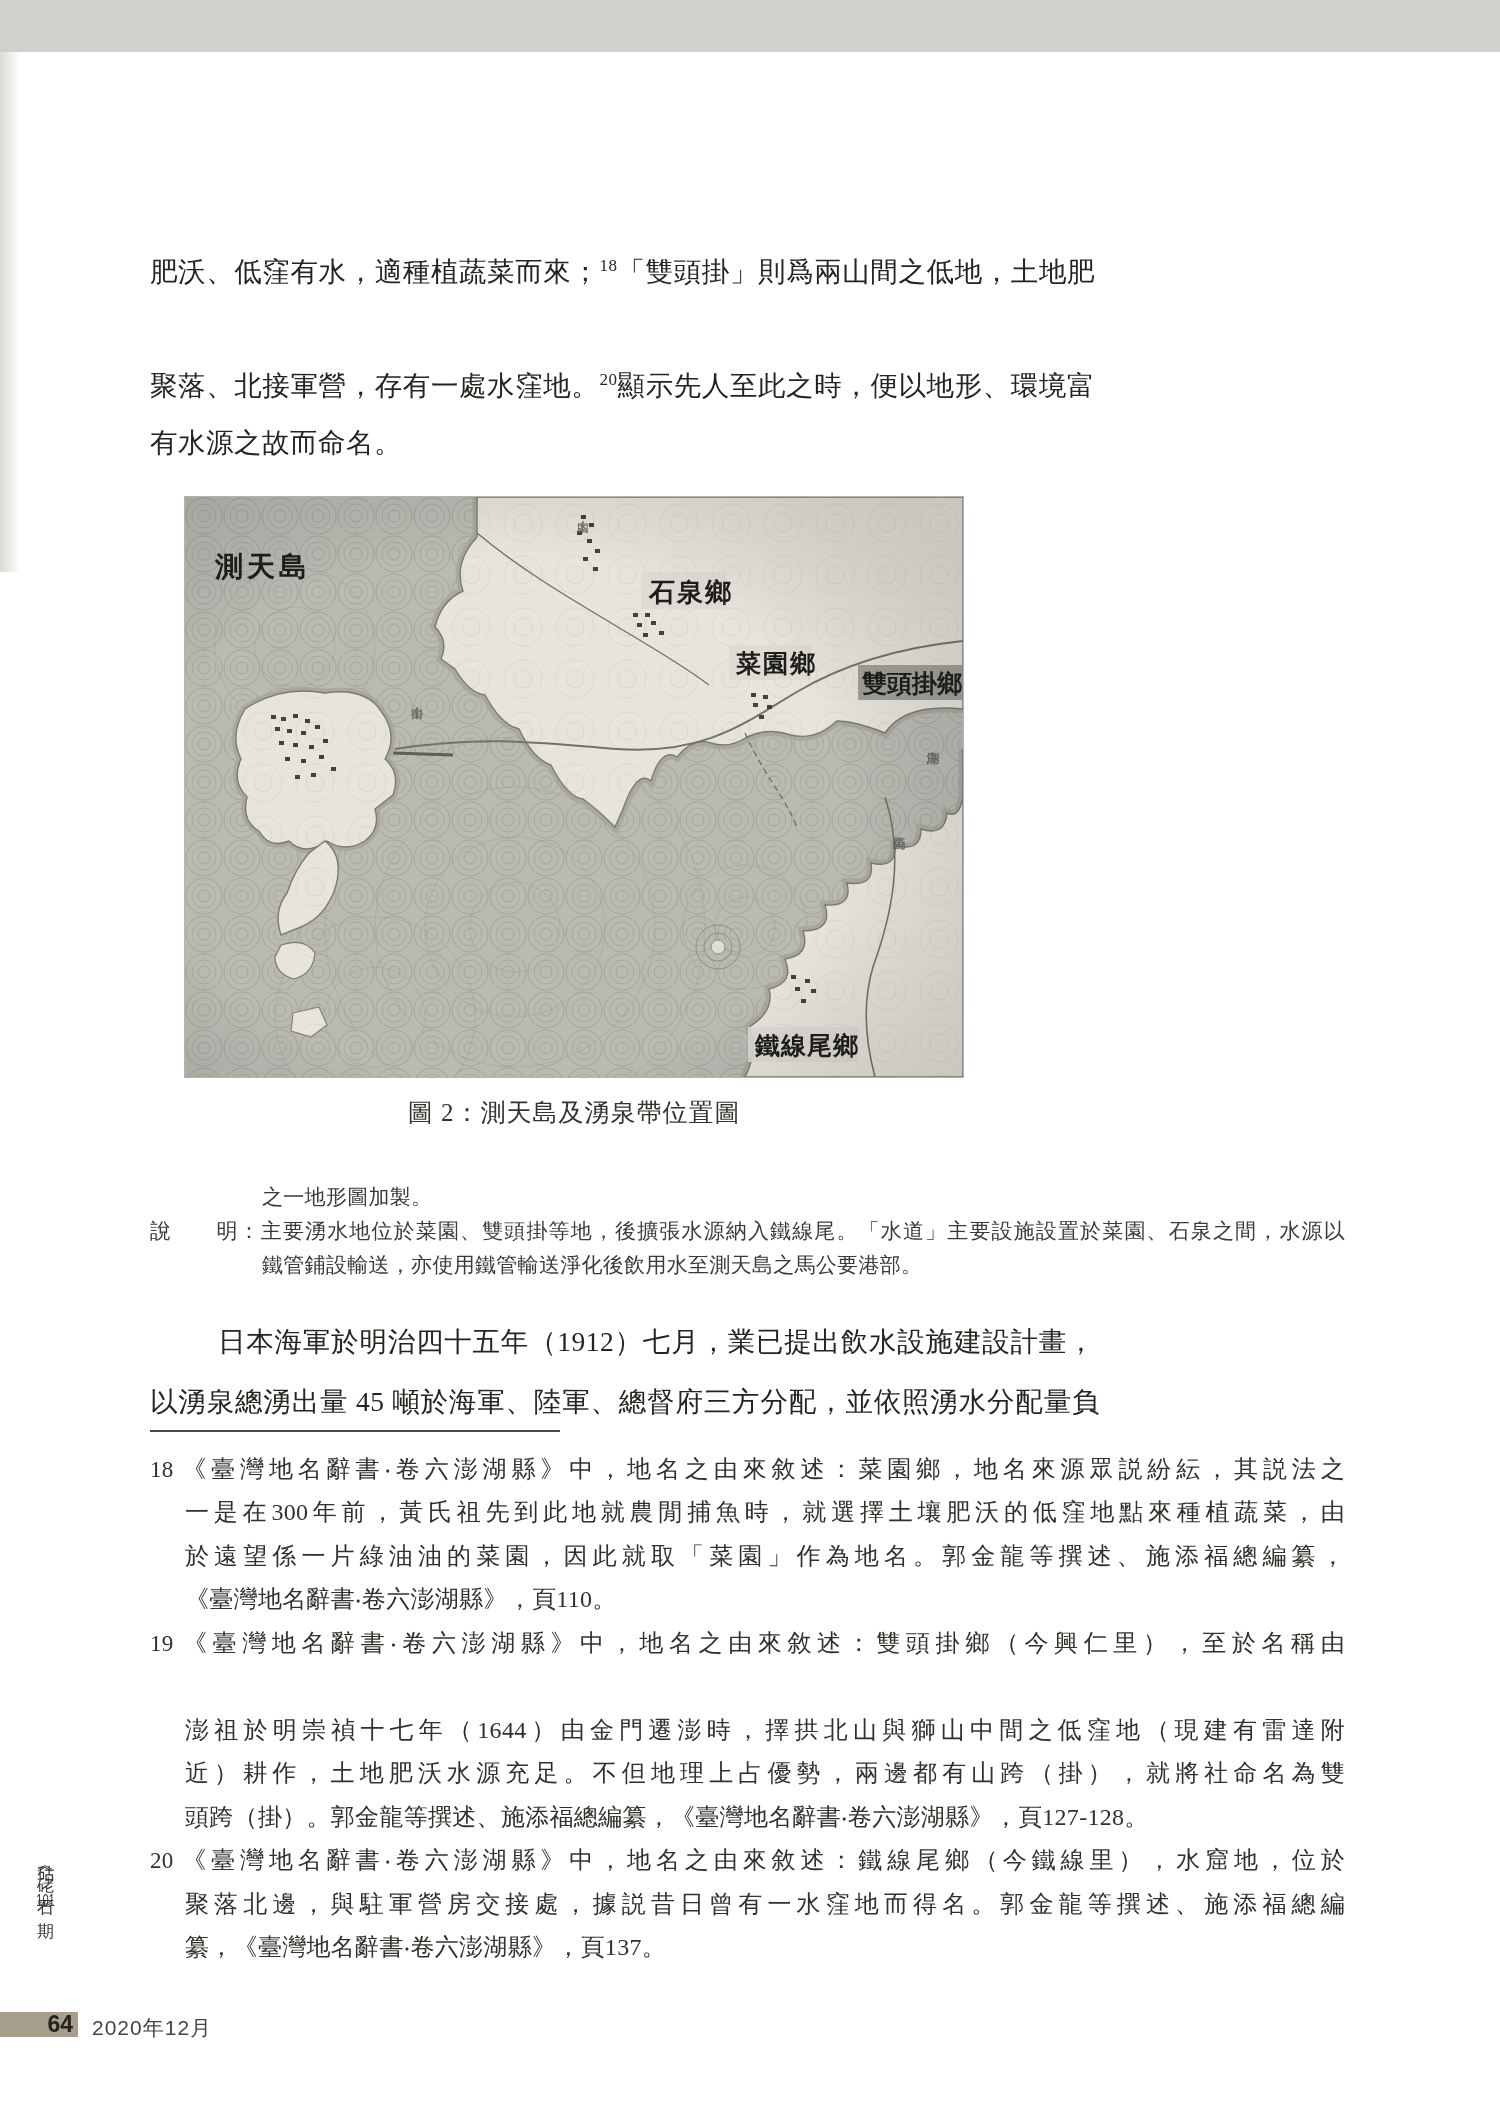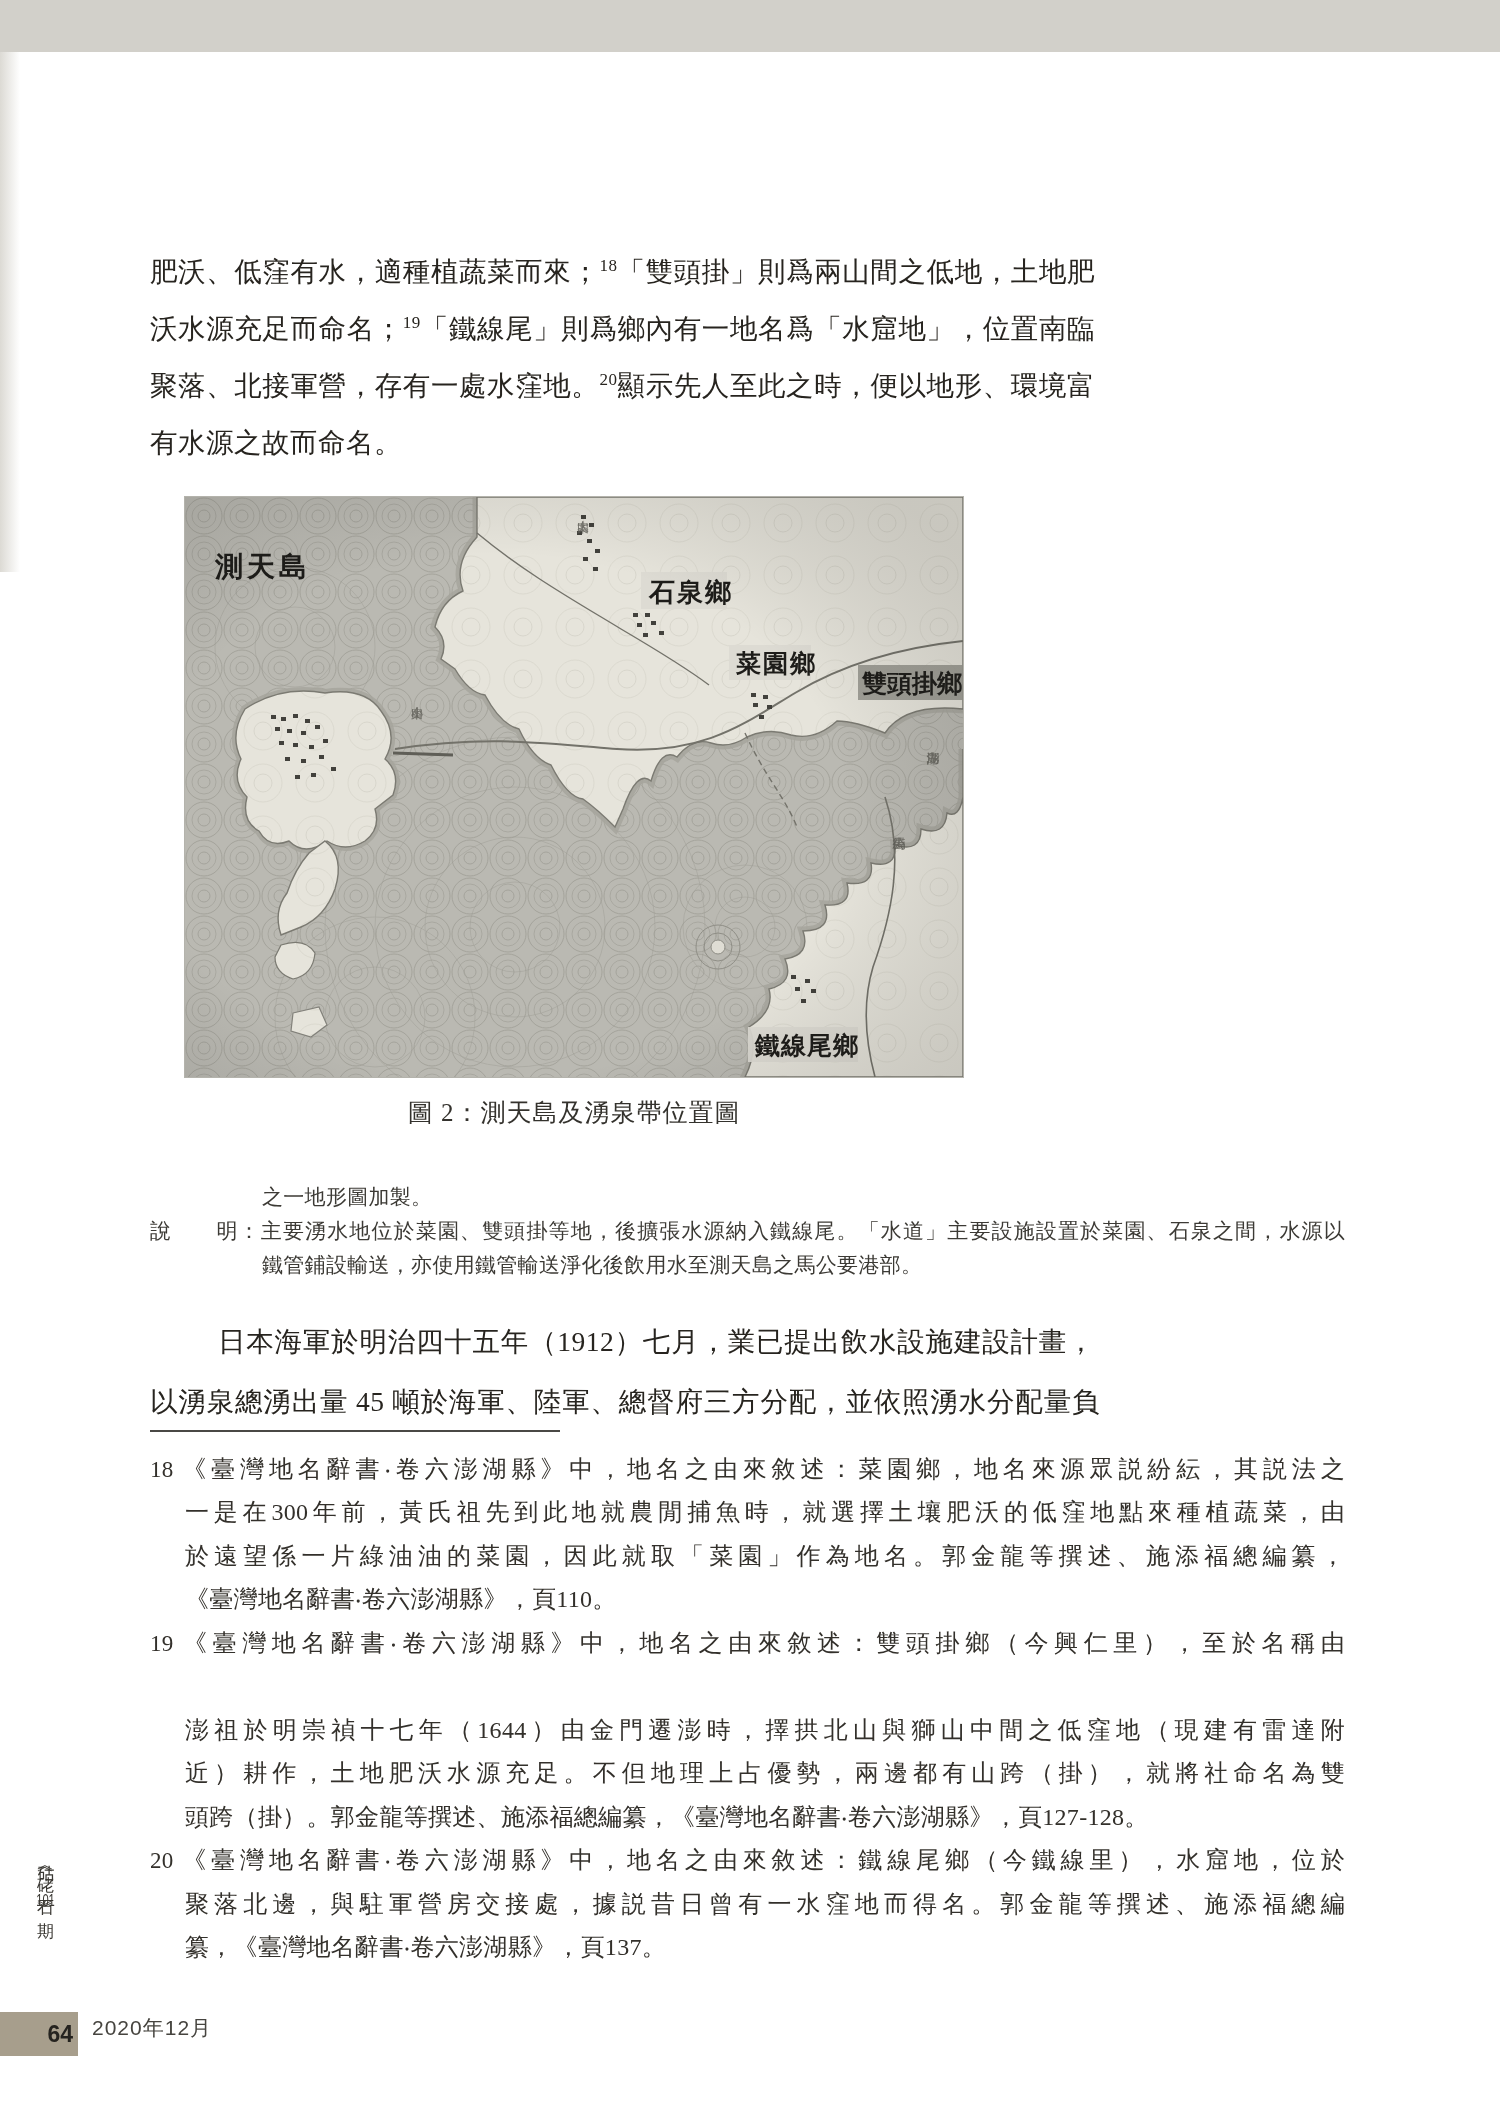--- a/index.html
+++ b/index.html
@@ -25,39 +25,38 @@
   .fn{position:absolute;width:1160px;left:185px;font-size:24px;line-height:34px;color:#33302b;
       text-align:justify;text-align-last:justify;letter-spacing:.3px;}
   .fn.first{left:150px;width:1195px;}
   .fn.last{text-align:left;text-align-last:left;}
   .fn .num{margin-right:4px;font-size:23px;}
   
   .journal-vert{position:absolute;left:34px;top:1860px;height:170px;writing-mode:vertical-rl;
                 text-orientation:upright;font-family:"Liberation Sans","DejaVu Sans",sans-serif;
                 font-size:17px;letter-spacing:3px;color:#3a3833;}
   .journal-vert .tcy{text-combine-upright:all;}
-  .page-bar{position:absolute;left:0;top:2012px;width:78px;height:44px;background:#a79e8c;
+  .page-bar{position:absolute;left:0;top:2012px;width:78px;height:25px;background:#a79e8c;
             display:flex;align-items:center;justify-content:flex-end;padding-right:5px;box-sizing:border-box;}
   .page-num{font-family:"Liberation Sans","DejaVu Sans",sans-serif;font-size:23px;font-weight:700;color:#25231f;}
   .page-date{position:absolute;left:92px;top:2014px;font-family:"Liberation Sans","DejaVu Sans",sans-serif;
              font-size:21px;color:#46443f;letter-spacing:1px;}
   
   .map-label{font-family:"Liberation Sans","DejaVu Sans",sans-serif;font-weight:700;fill:#1d1c19;}
   .map-minor{font-family:"Liberation Sans","DejaVu Sans",sans-serif;fill:#5f5e57;opacity:.85;}
 </style>
 </head>
 <body>
 
 <div class="page">
 
   <div class="band-top"></div>
   <div class="band-left"></div>
 
   <div class="bl" style="top:252px"><span>肥沃、低窪有水，適種植蔬菜而來；</span><sup>18</sup><span>「雙頭掛」則爲兩山間之低地，土地肥</span></div>
-  <div class="bl" style="top:309px"><span>沃水源充足而命名；</span><sup>19</sup><span>「鐵線尾」則爲鄉內有一地名爲「水窟地」，位置南臨</span></div>
   <div class="bl" style="top:366px"><span>聚落、北接軍營，存有一處水窪地。</span><sup>20</sup><span>顯示先人至此之時，便以地形、環境富</span></div>
   <div class="bl short" style="top:423px">有水源之故而命名。</div>
 
   <div class="map-wrap">
     <svg width="778" height="580" viewBox="0 0 778 580">
       <defs>
         <pattern id="sea" width="38" height="38" patternUnits="userSpaceOnUse">
           <rect width="38" height="38" fill="#bab9b2"></rect>
           <circle cx="19" cy="19" r="6" fill="none" stroke="#a4a39b" stroke-width="1"></circle>
           <circle cx="19" cy="19" r="12" fill="none" stroke="#a9a8a0" stroke-width="1"></circle>

